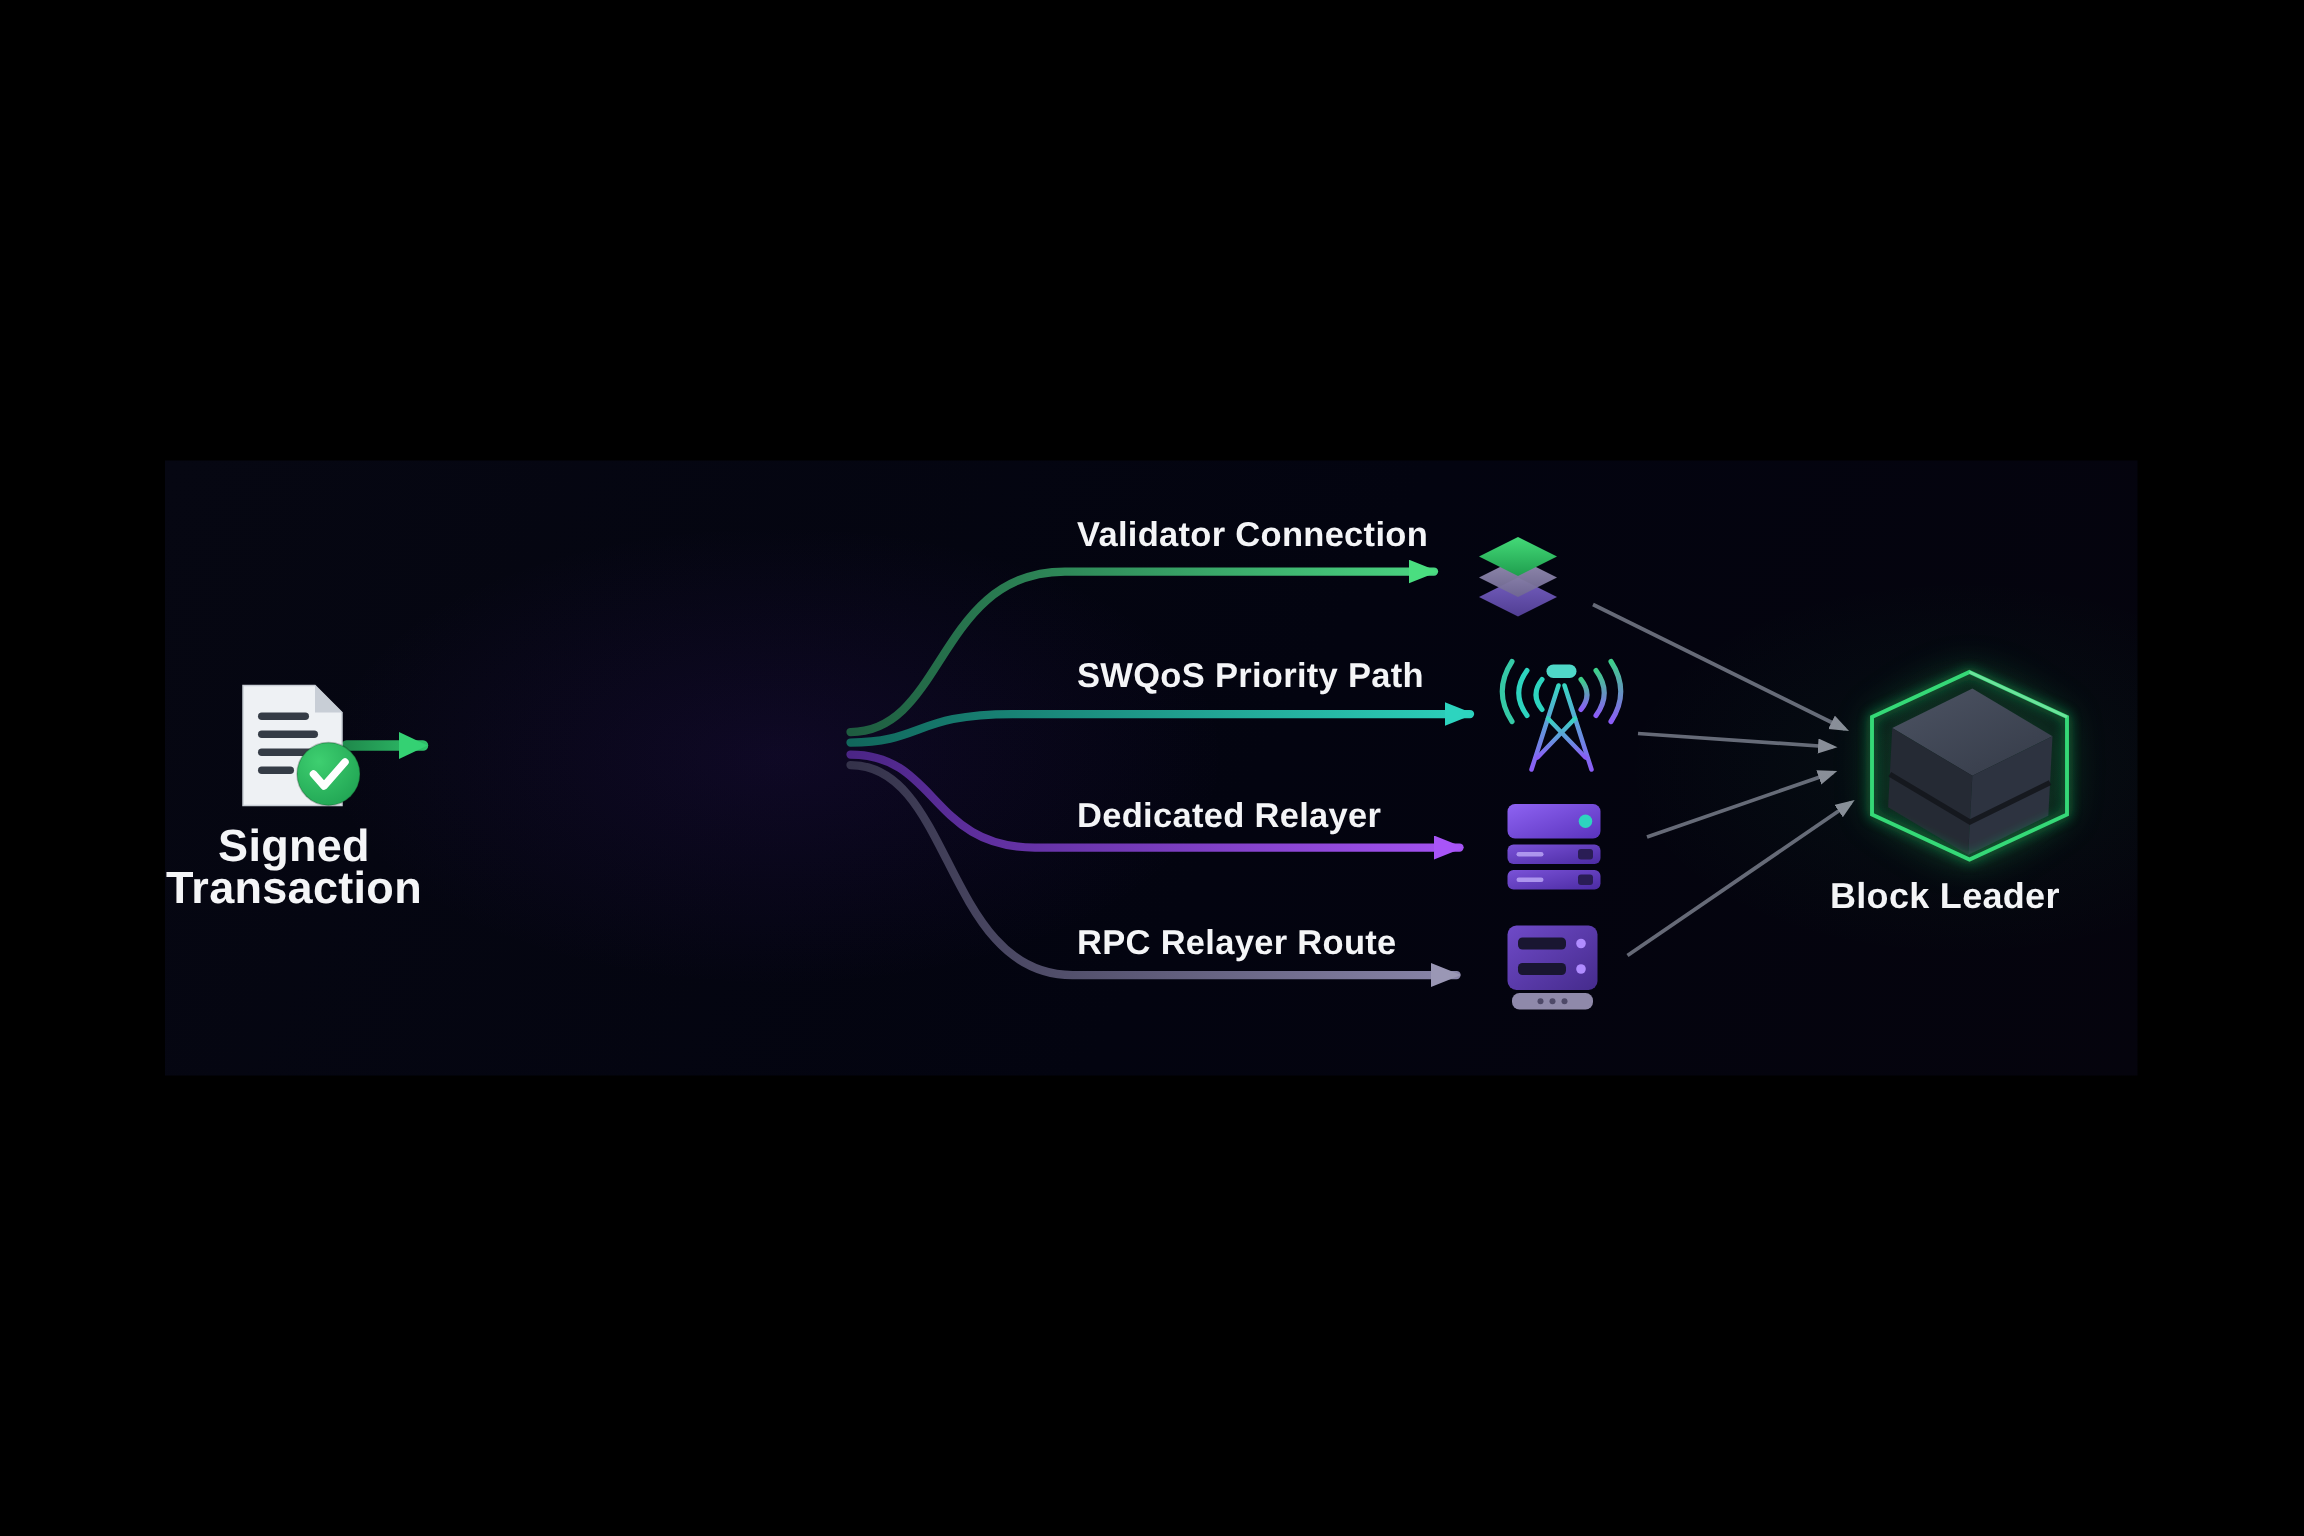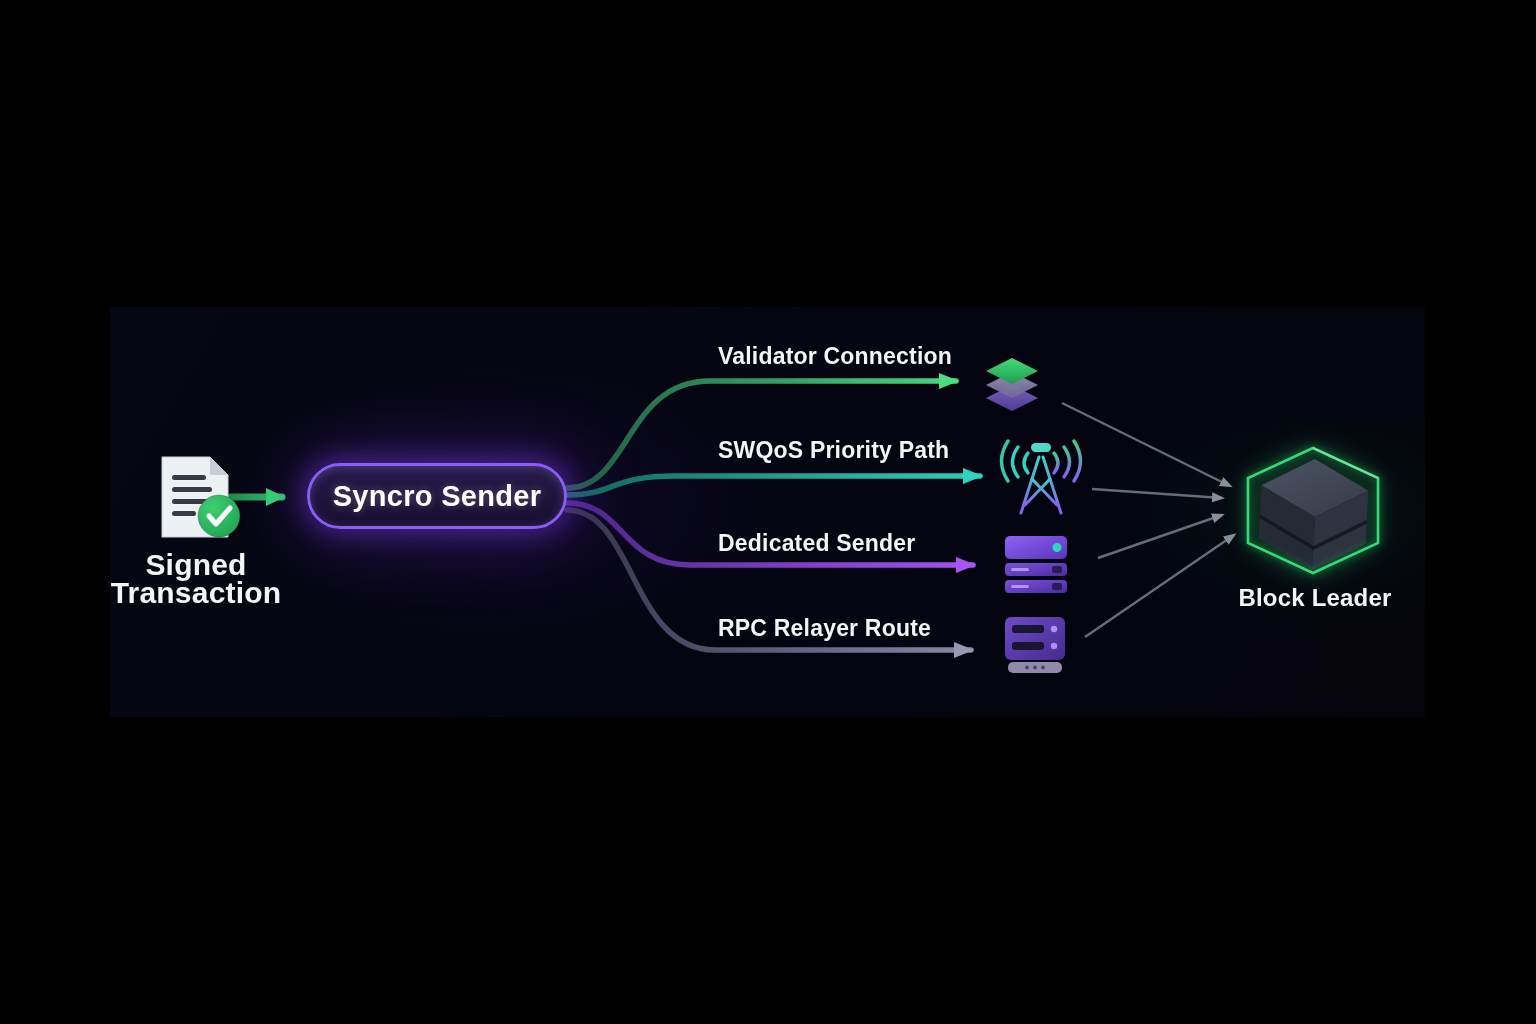--- a/index.html
+++ b/index.html
@@ -8,21 +8,21 @@
   .panel{position:absolute;left:110px;top:307px;width:1315px;height:410px;
     background:
       radial-gradient(430px 220px at 31% 48%, rgba(109,40,217,0.10), transparent 70%),
       radial-gradient(320px 180px at 91% 50%, rgba(34,197,94,0.06), transparent 70%),
       linear-gradient(120deg,#060712 0%,#030410 55%,#05040d 100%);
   }
   .abs{position:absolute;}
   .lbl{position:absolute;color:#f4f5f7;font-weight:700;letter-spacing:.2px;}
   .path-label{left:608px;height:28px;font-size:23px;line-height:28px;white-space:nowrap;}
   .source-label{left:0;top:244px;width:172px;text-align:center;font-size:30px;line-height:28px;}
-  .target-label{left:1110px;top:277px;width:190px;text-align:center;font-size:24px;}
+  .target-label{left:1110px;top:277px;width:190px;text-align:left;font-size:24px;}
   .sender-box{position:absolute;left:197px;top:156px;width:260px;height:66px;
     border:3px solid #8b5cf6;border-radius:33px;box-sizing:border-box;
     background:linear-gradient(180deg,#261a48 0%,#180f32 100%);
     box-shadow:0 0 26px 5px rgba(124,58,237,.45), 0 0 70px 14px rgba(124,58,237,.22),
       inset 0 2px 10px rgba(167,139,250,.28);
     display:flex;align-items:center;justify-content:center;}
   .sender-box span{color:#ffffff;font-weight:700;font-size:29px;letter-spacing:.3px;
     text-shadow:0 0 8px rgba(255,255,255,.25);}
   .cube-svg{filter:drop-shadow(0 0 10px rgba(34,197,94,.35));}
   svg{display:block;}
@@ -110,27 +110,24 @@
         <rect x="18" y="62" width="24" height="5" rx="2.5"></rect>
       </g>
       <g>
         <circle cx="65" cy="67" r="21" fill="url(#gCheck)" stroke="#0b1a10" stroke-opacity="0.25" stroke-width="1"></circle>
         <path d="M55 67 L62 75 L76 59" fill="none" stroke="#ffffff" stroke-width="5" stroke-linecap="round" stroke-linejoin="round"></path>
       </g>
     </svg>
 
     <div class="lbl source-label">Signed Transaction</div>
 
-    <div class="sender-box">
-      <span>Syncro Sender</span>
-    </div>
 
     <div class="lbl path-label" style="top:35px">Validator Connection</div>
     <div class="lbl path-label" style="top:129px">SWQoS Priority Path</div>
-    <div class="lbl path-label" style="top:222px">Dedicated Sender</div>
+    <div class="lbl path-label" style="top:222px">Dedicated Relayer</div>
     <div class="lbl path-label" style="top:307px">RPC Relayer Route</div>
 
     <svg class="abs" style="left:872px;top:48px" width="60" height="60" viewBox="0 0 60 60">
       <defs>
         <linearGradient id="gLayTop" x1="0" y1="0" x2="0" y2="1">
           <stop offset="0" stop-color="#44da78"></stop>
             <stop offset="1" stop-color="#1f9e4e"></stop>
         </linearGradient>
         <linearGradient id="gLayBot" x1="0" y1="0" x2="0" y2="1">
           <stop offset="0" stop-color="#7b64c9"></stop>

